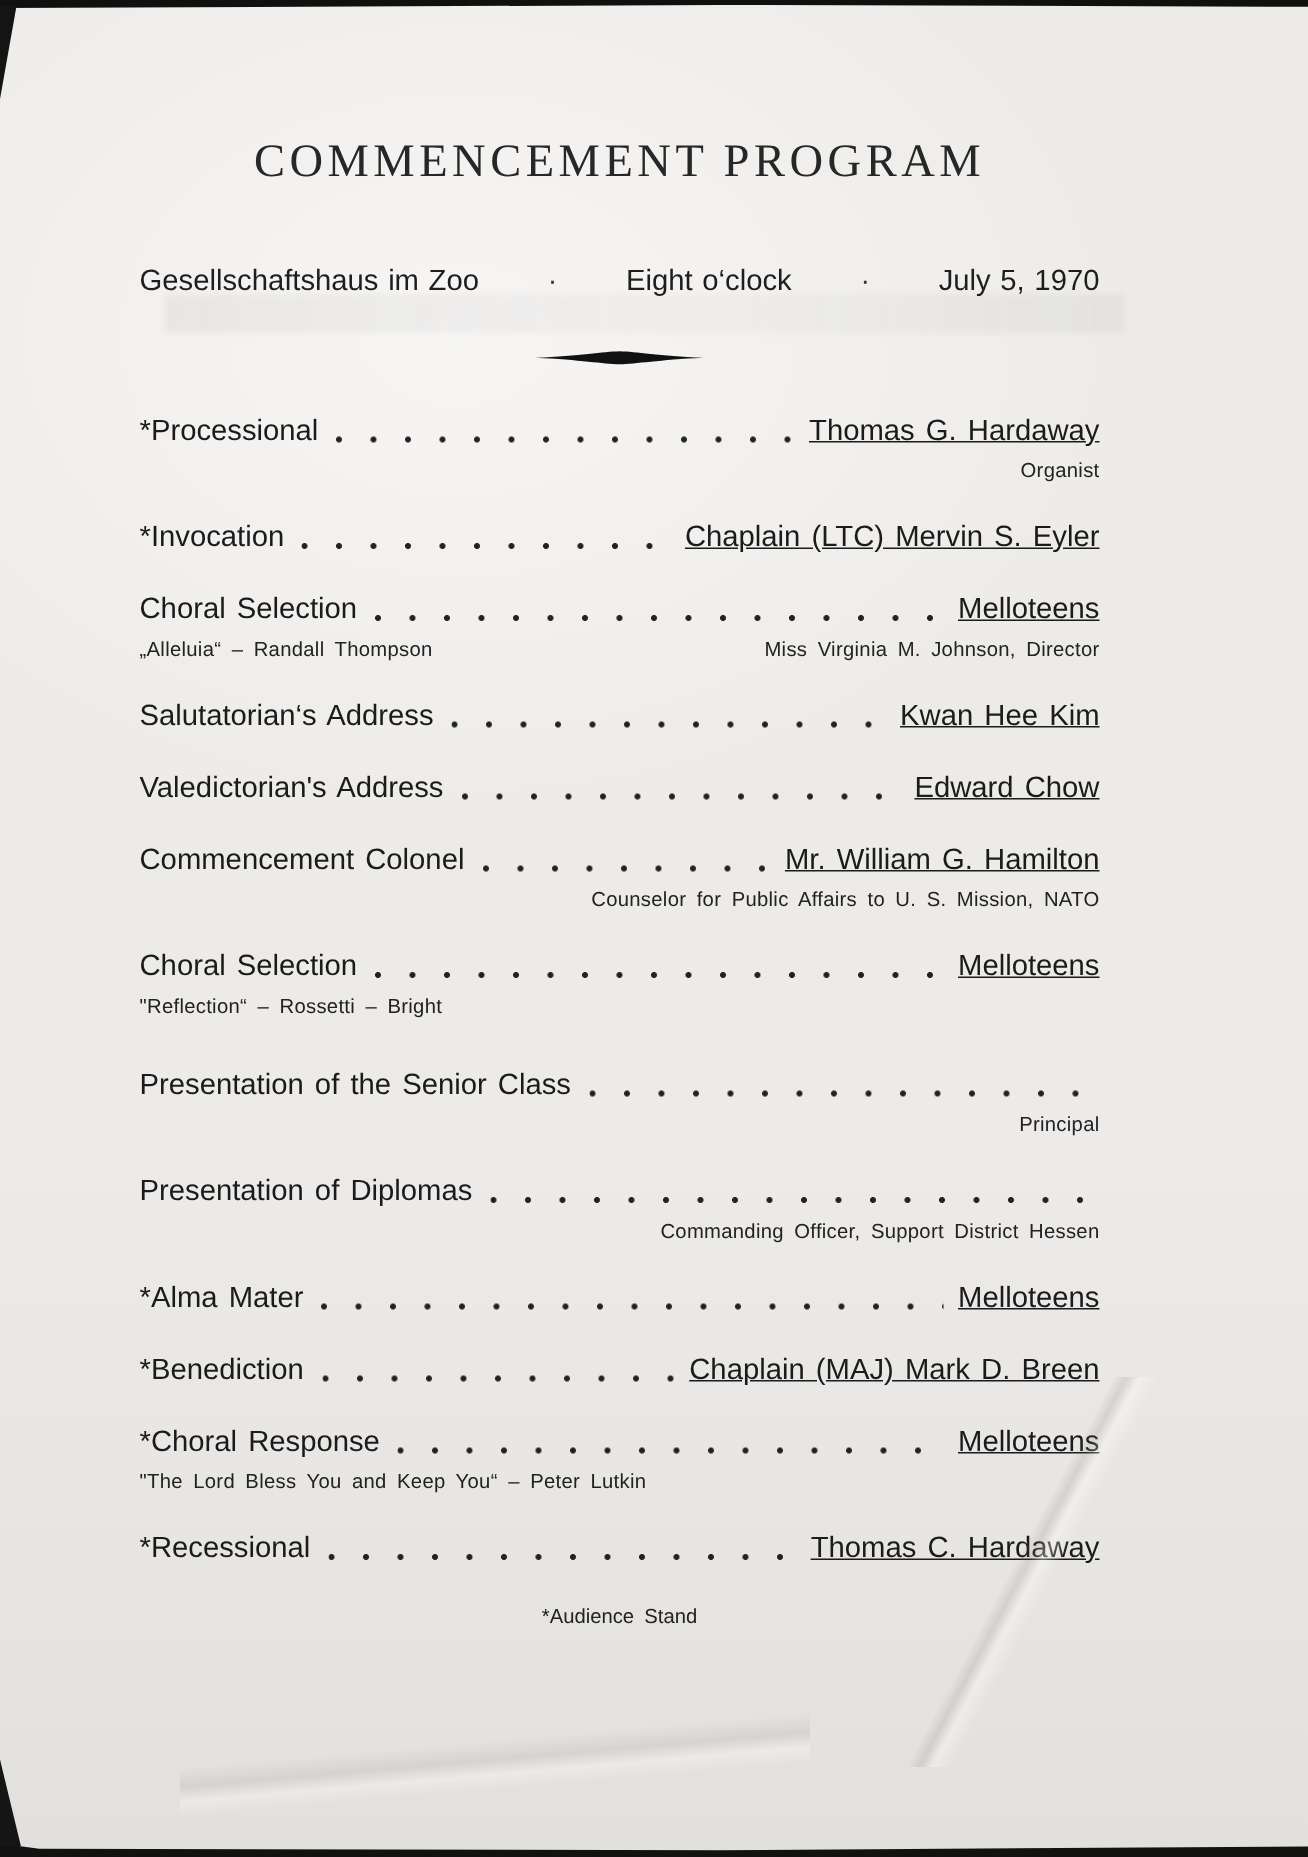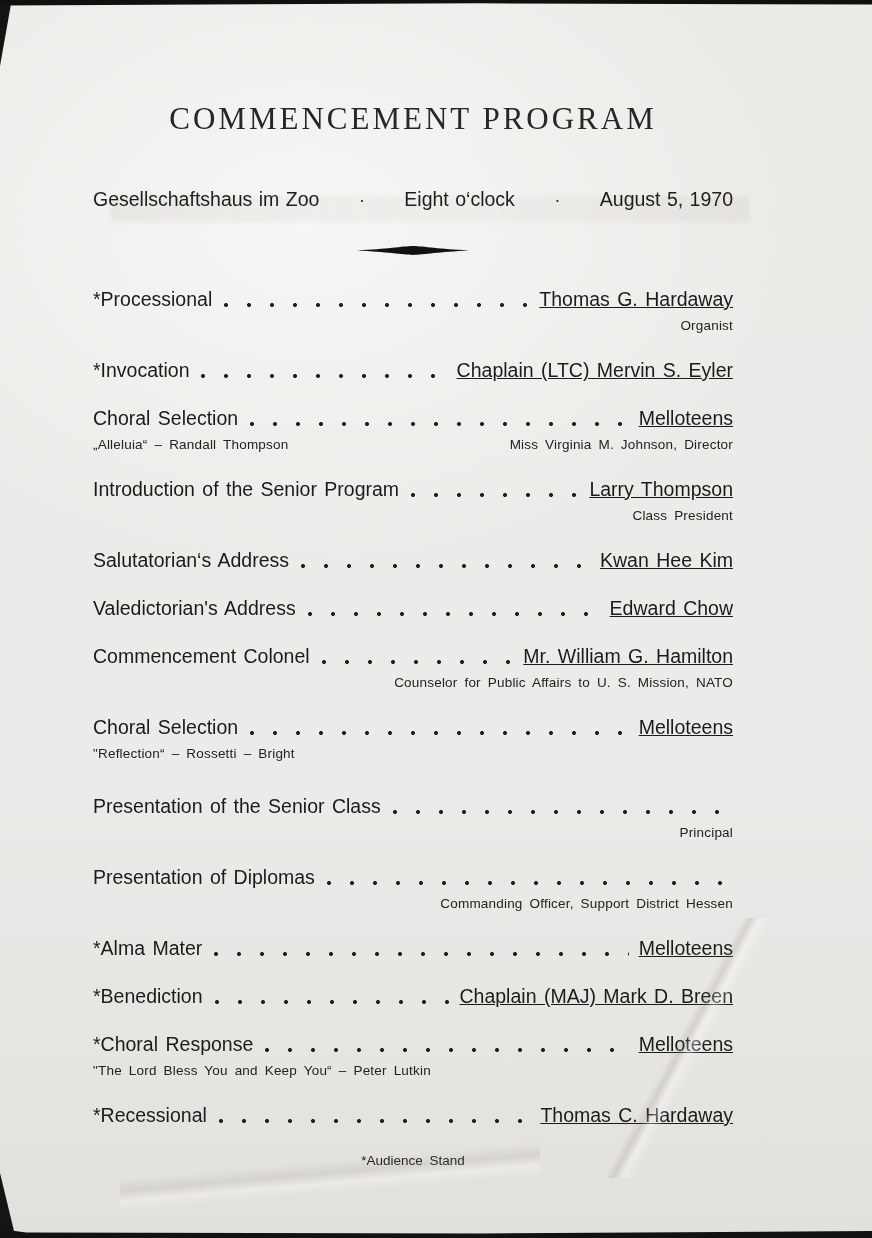--- a/index.html
+++ b/index.html
@@ -52,21 +52,21 @@
   .ghost-band {
     position: absolute; left: 110px; top: 196px; width: 640px; height: 26px;
     background: linear-gradient(90deg, rgba(160,158,152,0.12), rgba(160,158,152,0.05) 60%, rgba(160,158,152,0.12));
     filter: blur(2px);
     pointer-events: none;
   }
 
   .content {
     position: absolute;
     left: 93px;
-    top: 12px;
+    top: 0;
     width: 640px;
   }
 
   .title {
     margin-top: 88px;
     font-family: "Liberation Serif", serif;
     font-weight: 400;
     font-size: 31px;
     line-height: 38px;
     letter-spacing: 3px;
@@ -147,21 +147,21 @@
 
   <div class="content">
 
     <div class="title">COMMENCEMENT PROGRAM</div>
 
     <div class="info-row">
       <span>Gesellschaftshaus im Zoo</span>
       <span class="info-sep">·</span>
       <span>Eight o‘clock</span>
       <span class="info-sep">·</span>
-      <span>August 5, 1970</span>
+      <span>July 5, 1970</span>
     </div>
 
     <svg class="divider" width="112" height="11" viewBox="0 0 112 11">
       <path d="M0,5.5 C30,4.1 45,1.4 56,1.1 C67,1.4 82,4.1 112,5.5 C82,6.9 67,9.6 56,9.9 C45,9.6 30,6.9 0,5.5 Z" fill="#111"></path>
     </svg>
 
     <div class="program">
 
       <div class="entry">
         <div class="entry-main">
@@ -187,30 +187,20 @@
           <span class="entry-label">Choral Selection</span>
           <span class="leader"></span>
           <span class="entry-name">Melloteens</span>
         </div>
         <div class="entry-sub">
           <span>„Alleluia“ – Randall Thompson</span>
           <span>Miss Virginia M. Johnson, Director</span>
         </div>
       </div>
 
-      <div class="entry">
-        <div class="entry-main">
-          <span class="entry-label">Introduction of the Senior Program</span>
-          <span class="leader"></span>
-          <span class="entry-name">Larry Thompson</span>
-        </div>
-        <div class="entry-sub right-only">
-          <span>Class President</span>
-        </div>
-      </div>
 
       <div class="entry">
         <div class="entry-main">
           <span class="entry-label">Salutatorian‘s Address</span>
           <span class="leader"></span>
           <span class="entry-name">Kwan Hee Kim</span>
         </div>
       </div>
 
       <div class="entry">

